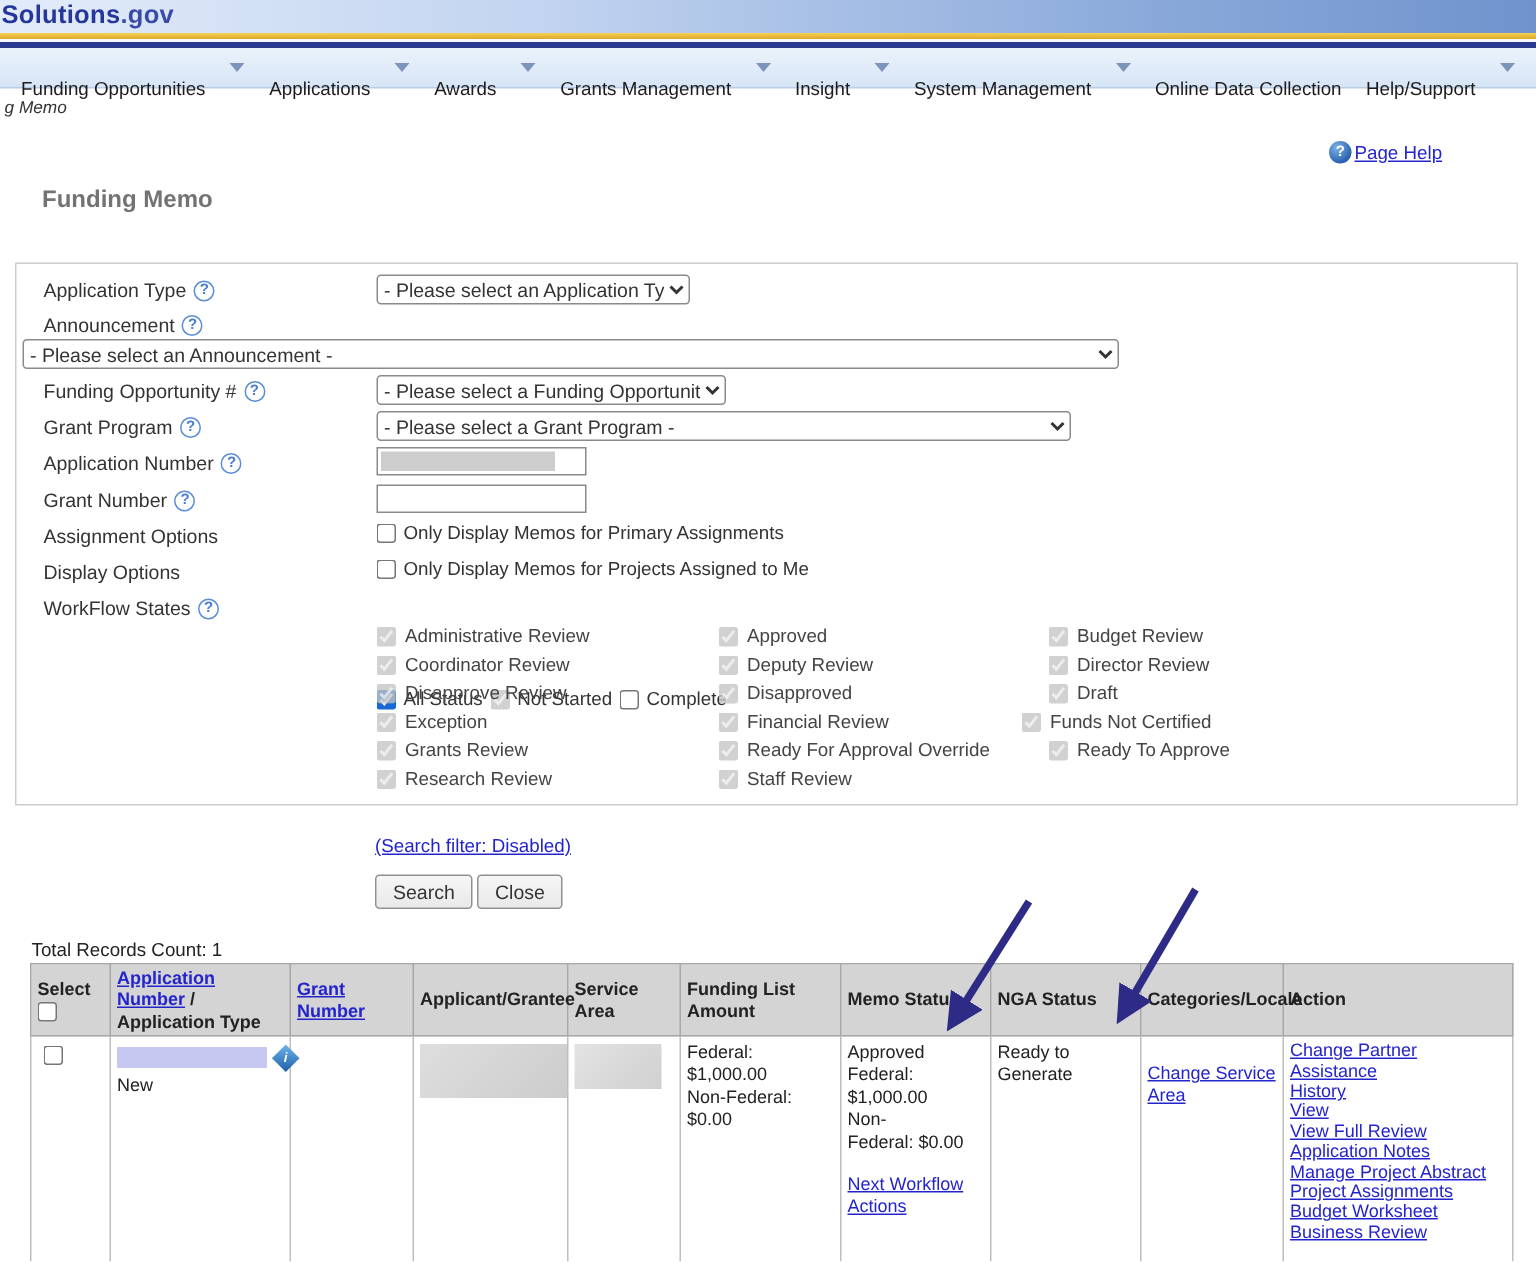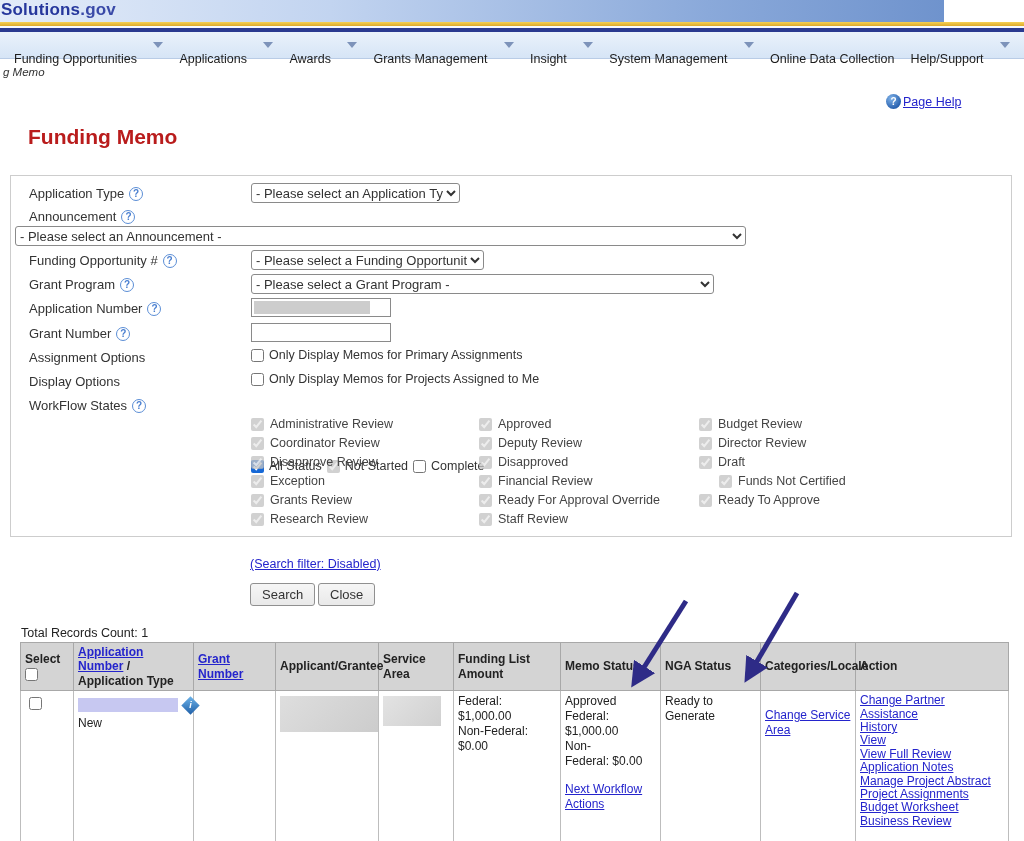--- a/index.html
+++ b/index.html
@@ -1,21 +1,21 @@
 <!DOCTYPE html>
 <html><head>
 <meta charset="utf-8">
 <style>
   * { margin:0; padding:0; box-sizing:border-box; }
   html,body { background:#fff; }
   body { font-family:"Liberation Sans", sans-serif; color:#222; }
   .page { position:relative; width:1024px; height:841px; background:#fff; overflow:hidden; }
 
   
-  .logo-band { position:absolute; top:0; left:0; width:944px; height:22px;
+  .logo-band { position:absolute; top:0; left:0; width:1024px; height:22px;
     background:linear-gradient(to right,#e3ecf9 0%,#c2d4f0 35%,#8aa9da 75%,#6f93cd 100%); }
   .logo-text { position:absolute; left:1px; top:0px; font-size:17px; font-weight:bold;
     color:#26379c; letter-spacing:.2px; white-space:nowrap; }
   .logo-suffix { color:#3a4aa8; font-weight:600; }
   .stripe-gold { position:absolute; top:22px; left:0; width:1024px; height:4px;
     background:linear-gradient(#f6d154,#dca92a); }
   .stripe-gap { position:absolute; top:26px; left:0; width:1024px; height:2px; background:#f7fafd; }
   .stripe-navy { position:absolute; top:28px; left:0; width:1024px; height:4px; background:#2a3a90; }
 
   
@@ -29,21 +29,21 @@
 
   
   .breadcrumb { position:absolute; left:3px; top:66px; font-size:11.5px; font-style:italic; color:#333; }
   .page-help { position:absolute; left:886px; top:94px; display:flex; align-items:center; gap:2px; }
   .page-help-icon { width:15px; height:15px; border-radius:50%;
     background:radial-gradient(circle at 35% 30%, #7fb2e8, #2a62b0 70%); color:#fff;
     font-size:10px; font-weight:bold; display:flex; align-items:center; justify-content:center; }
   a.link { color:#2424cc; text-decoration:underline; cursor:pointer; }
   .page-help a { font-size:12.5px; }
 
-  .page-title { position:absolute; left:28px; top:125px; font-size:21px; font-weight:bold; color:#b91c1c; }
+  .page-title { position:absolute; left:28px; top:125px; font-size:16px; font-weight:bold; color:#737373; }
 
   
   .form-box { position:absolute; left:10px; top:175px; width:1002px; height:362px;
     border:1px solid #cdcdcd; background:#fff; }
   .f-label { position:absolute; font-size:13px; color:#333; white-space:nowrap; display:flex; align-items:center; gap:5px; }
   .help-icon { width:14px; height:14px; border:1px solid #5b8ed6; border-radius:50%; color:#4a7fd0;
     font-size:10px; font-weight:bold; display:inline-flex; align-items:center; justify-content:center; }
   select.f-select { position:absolute; height:20px; font-size:13px; color:#333;
     font-family:"Liberation Sans",sans-serif; border:1px solid #8a8a8a; border-radius:3px; background:#fff; }
   .f-input { position:absolute; height:19px; width:140px; border:1px solid #8a8a8a; background:#fff; }
@@ -251,21 +251,21 @@
         <span>Budget Review</span>
       </div>
     <div class="grid-item" style="left:688px; top:260px;">
         <input type="checkbox" checked="" disabled="" style="">
         <span>Director Review</span>
       </div>
     <div class="grid-item" style="left:688px; top:279px;">
         <input type="checkbox" checked="" disabled="" style="">
         <span>Draft</span>
       </div>
-    <div class="grid-item" style="left:708px; top:298px;">
+    <div class="grid-item" style="left:670px; top:298px;">
         <input type="checkbox" checked="" disabled="" style="">
         <span>Funds Not Certified</span>
       </div>
     <div class="grid-item" style="left:688px; top:317px;">
         <input type="checkbox" checked="" disabled="" style="">
         <span>Ready To Approve</span>
       </div>
   </div>
 
   <a class="link search-filter">(Search filter: Disabled)</a>

